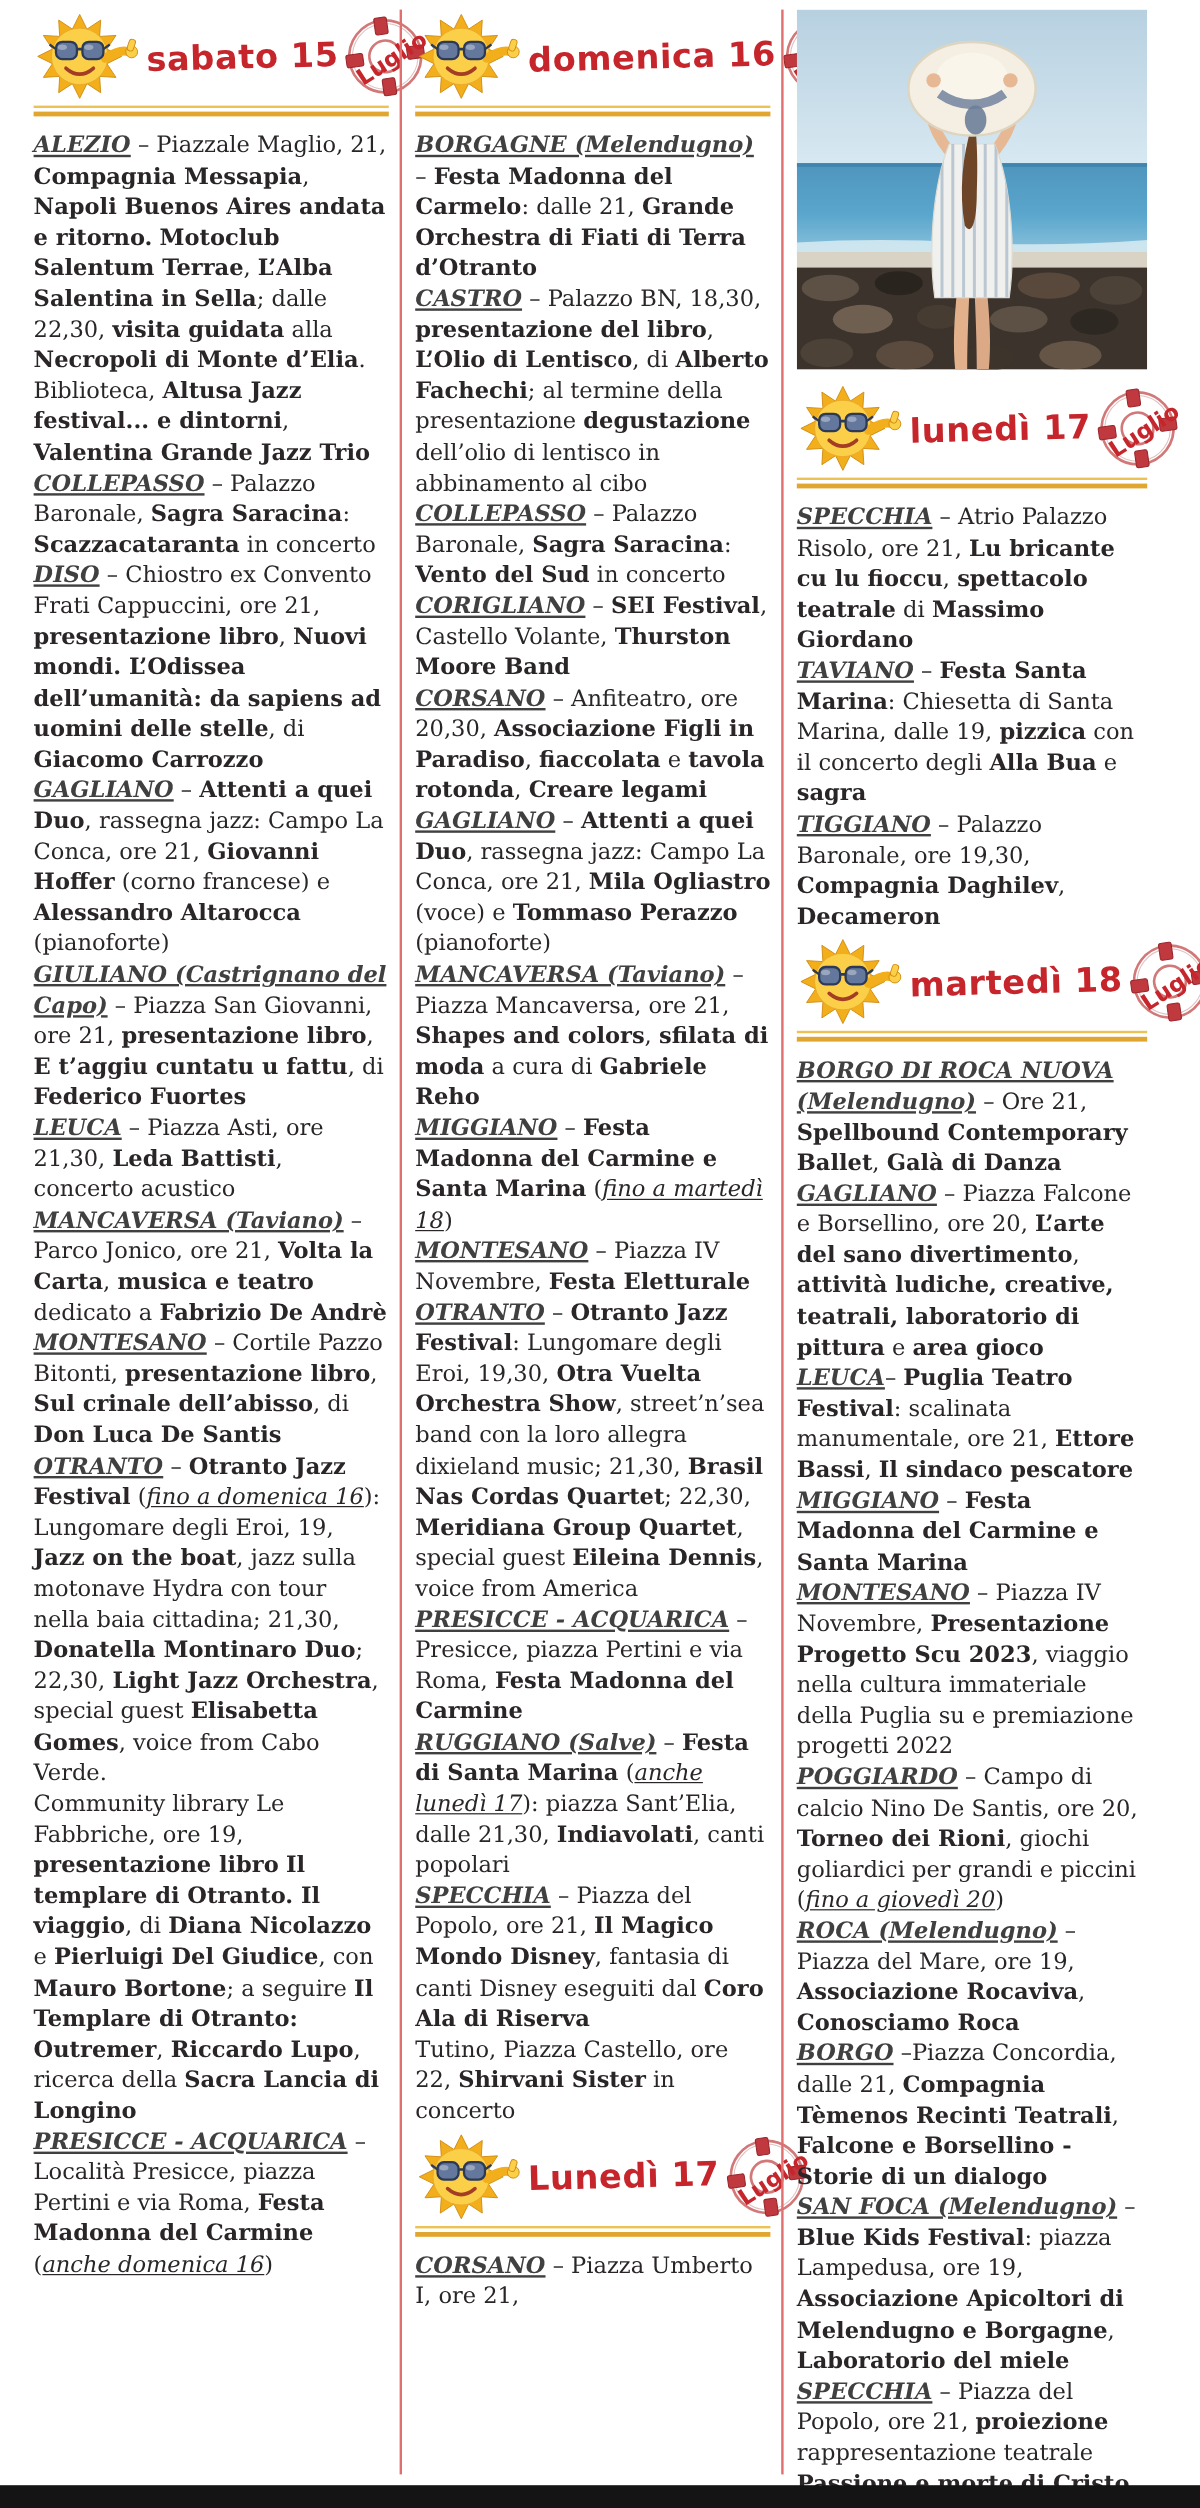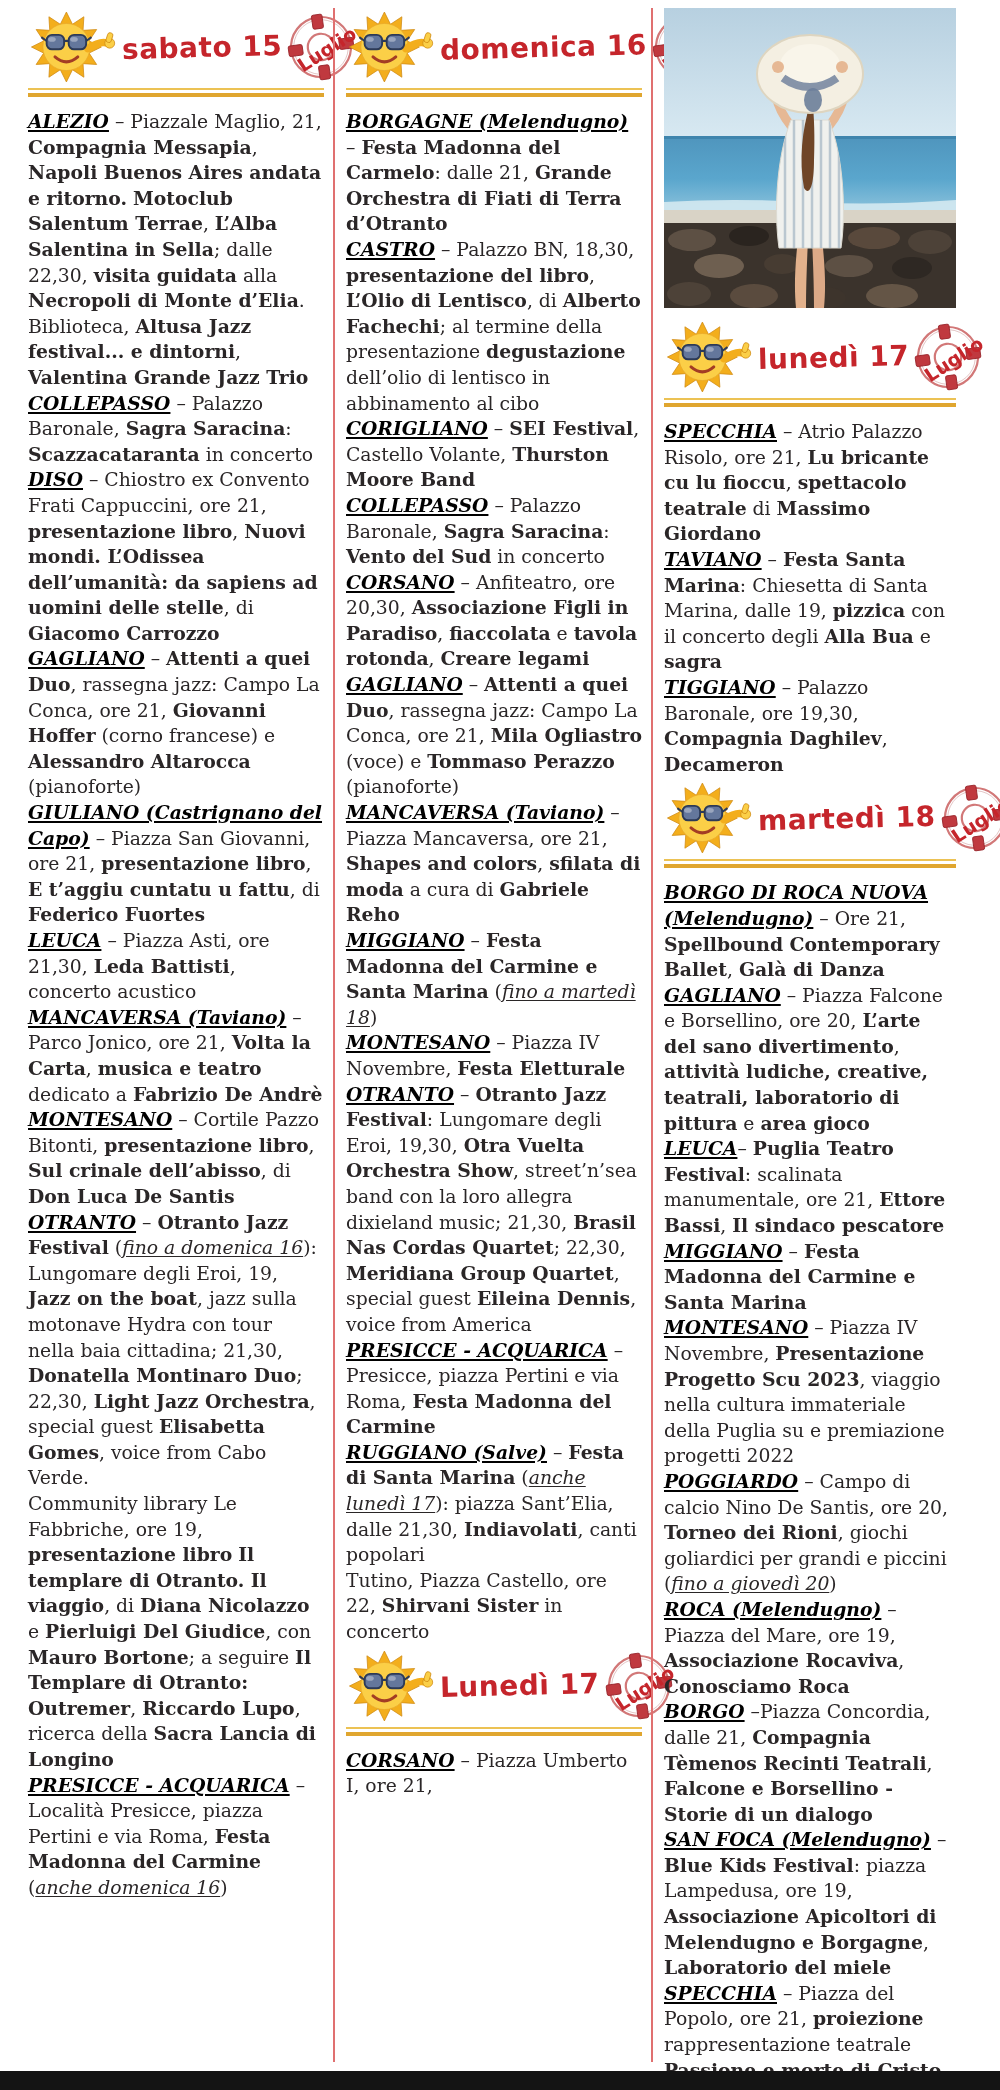--- a/index.html
+++ b/index.html
@@ -21,21 +21,21 @@
   .ring-wrap svg{width:74px;height:74px;transform:rotate(-8deg);}
   .ring-label{position:absolute;left:10px;top:28px;transform:rotate(-33deg);
               font-family:"DejaVu Sans",sans-serif;font-weight:bold;font-size:19px;color:#c5252b;}
   .gold-rule{height:3px;border-top:2px solid #ecc254;border-bottom:4px solid #e0a62f;margin:0 0 12px 0;}
 
   
   p.event{margin:0;font-size:18.8px;line-height:25.6px;text-align:left;}
   .seg{color:#2a2627;}
   .b{font-weight:bold;}
   .i{}
-  .city{color:#000000;font-weight:bold;font-style:italic;text-decoration:underline;
+  .city{color:#404040;font-weight:bold;font-style:italic;text-decoration:underline;
         text-decoration-thickness:1.5px;text-underline-offset:2px;}
   .ui{font-style:italic;text-decoration:underline;text-underline-offset:2px;}
 
   .photo{margin:2px 0 10px 0;}
   .photo svg{display:block;}
 </style>
 </head>
 <body>
 
 <div class="page">
@@ -113,30 +113,31 @@
           <rect x="5" y="36" width="16" height="12" rx="2"></rect>
           <rect x="63" y="36" width="16" height="12" rx="2"></rect>
         </g>
       </svg>
       <span class="ring-label">Luglio</span>
     </div>
   </div>
   <div class="gold-rule"></div>
       <p class="event"><span class="seg city">BORGAGNE (Melendugno)</span><span class="seg"> – </span><span class="seg b i">Festa Madonna del Carmelo</span><span class="seg">: dalle 21, </span><span class="seg b">Grande Orchestra di Fiati di Terra d’Otranto</span></p>
       <p class="event"><span class="seg city">CASTRO</span><span class="seg"> – Palazzo BN, 18,30, </span><span class="seg b">presentazione del libro</span><span class="seg">, </span><span class="seg b i">L’Olio di Lentisco</span><span class="seg">, di </span><span class="seg b">Alberto Fachechi</span><span class="seg">; al termine della presentazione </span><span class="seg b">degustazione</span><span class="seg"> dell’olio di lentisco in abbinamento al cibo</span></p>
+      <p class="event"><span class="seg city">COLLEPASSO</span><span class="seg"> – Palazzo Baronale, </span><span class="seg b i">Sagra Saracina</span><span class="seg">: </span><span class="seg b">Vento del Sud</span><span class="seg"> in concerto</span></p>
       <p class="event"><span class="seg city">CORIGLIANO</span><span class="seg"> – </span><span class="seg b i">SEI Festival</span><span class="seg">, Castello Volante, </span><span class="seg b">Thurston Moore Band</span></p>
-      <p class="event"><span class="seg city">COLLEPASSO</span><span class="seg"> – Palazzo Baronale, </span><span class="seg b i">Sagra Saracina</span><span class="seg">: </span><span class="seg b">Vento del Sud</span><span class="seg"> in concerto</span></p>
       <p class="event"><span class="seg city">CORSANO</span><span class="seg"> – Anfiteatro, ore 20,30, </span><span class="seg b">Associazione Figli in Paradiso</span><span class="seg">, </span><span class="seg b">fiaccolata</span><span class="seg"> e </span><span class="seg b">tavola rotonda</span><span class="seg">, </span><span class="seg b i">Creare legami</span></p>
       <p class="event"><span class="seg city">GAGLIANO</span><span class="seg"> – </span><span class="seg b i">Attenti a quei Duo</span><span class="seg">, rassegna jazz: Campo La Conca, ore 21, </span><span class="seg b">Mila Ogliastro</span><span class="seg"> (voce) e </span><span class="seg b">Tommaso Perazzo</span><span class="seg"> (pianoforte)</span></p>
       <p class="event"><span class="seg city">MANCAVERSA (Taviano)</span><span class="seg"> – Piazza Mancaversa, ore 21, </span><span class="seg b i">Shapes and colors</span><span class="seg">, </span><span class="seg b">sfilata di moda</span><span class="seg"> a cura di </span><span class="seg b">Gabriele Reho</span></p>
       <p class="event"><span class="seg city">MIGGIANO</span><span class="seg"> – </span><span class="seg b i">Festa Madonna del Carmine e Santa Marina</span><span class="seg"> (</span><span class="seg ui">fino a martedì 18</span><span class="seg">)</span></p>
       <p class="event"><span class="seg city">MONTESANO</span><span class="seg"> – Piazza IV Novembre, </span><span class="seg b">Festa Eletturale</span></p>
       <p class="event"><span class="seg city">OTRANTO</span><span class="seg"> – </span><span class="seg b i">Otranto Jazz Festival</span><span class="seg">: Lungomare degli Eroi, 19,30, </span><span class="seg b">Otra Vuelta Orchestra Show</span><span class="seg">, </span><span class="seg i">street’n’sea band</span><span class="seg"> con la loro allegra </span><span class="seg i">dixieland music</span><span class="seg">; 21,30, </span><span class="seg b">Brasil Nas Cordas Quartet</span><span class="seg">; 22,30, </span><span class="seg b">Meridiana Group Quartet</span><span class="seg">, special guest </span><span class="seg b">Eileina Dennis</span><span class="seg">, voice from America</span></p>
       <p class="event"><span class="seg city">PRESICCE - ACQUARICA</span><span class="seg"> – Presicce, piazza Pertini e via Roma, </span><span class="seg b">Festa Madonna del Carmine</span></p>
       <p class="event"><span class="seg city">RUGGIANO (Salve)</span><span class="seg"> – </span><span class="seg b i">Festa di Santa Marina</span><span class="seg"> (</span><span class="seg ui">anche lunedì 17</span><span class="seg">): piazza Sant’Elia, dalle 21,30, </span><span class="seg b">Indiavolati</span><span class="seg">, canti popolari</span></p>
+      <p class="event"><span class="seg city">SPECCHIA</span><span class="seg"> – Piazza del Popolo, ore 21, </span><span class="seg b i">Il Magico Mondo Disney</span><span class="seg">, fantasia di  canti Disney eseguiti dal </span><span class="seg b">Coro Ala di Riserva</span></p>
       <p class="event"><span class="seg">Tutino, Piazza Castello, ore 22, </span><span class="seg b">Shirvani Sister</span><span class="seg"> in concerto</span></p>
   <div class="day-header">
     <svg class="sun" viewBox="0 0 120 100">
       <polygon fill="#f3ae1c" stroke="#cf8a12" stroke-width="1" points="96,50 79.9,58 89.8,73 71.9,71.9 73,89.8 58,79.9 50,96 42,79.9 27,89.8 28.1,71.9 10.2,73 20.1,58 4,50 20.1,42 10.2,27 28.1,28.1 27,10.2 42,20.1 50,4 58,20.1 73,10.2 71.9,28.1 89.8,27 79.9,42"></polygon>
       <circle cx="50" cy="50" r="31" fill="#fbcf47" stroke="#e9a92a" stroke-width="1"></circle>
       <path d="M78 52 Q97 40 106 46" stroke="#f3ae1c" stroke-width="10" stroke-linecap="round" fill="none"></path>
       <circle cx="107" cy="45" r="6.5" fill="#fbcf47" stroke="#cf8a12" stroke-width="1"></circle>
       <rect x="103" y="31" width="7" height="13" rx="3" fill="#fbcf47" stroke="#cf8a12" stroke-width="1" transform="rotate(18 106 38)"></rect>
       <rect x="24" y="34" width="23" height="19" rx="7" fill="#64779c" stroke="#2c3a57" stroke-width="2.5"></rect>
       <rect x="53" y="34" width="23" height="19" rx="7" fill="#64779c" stroke="#2c3a57" stroke-width="2.5"></rect>

